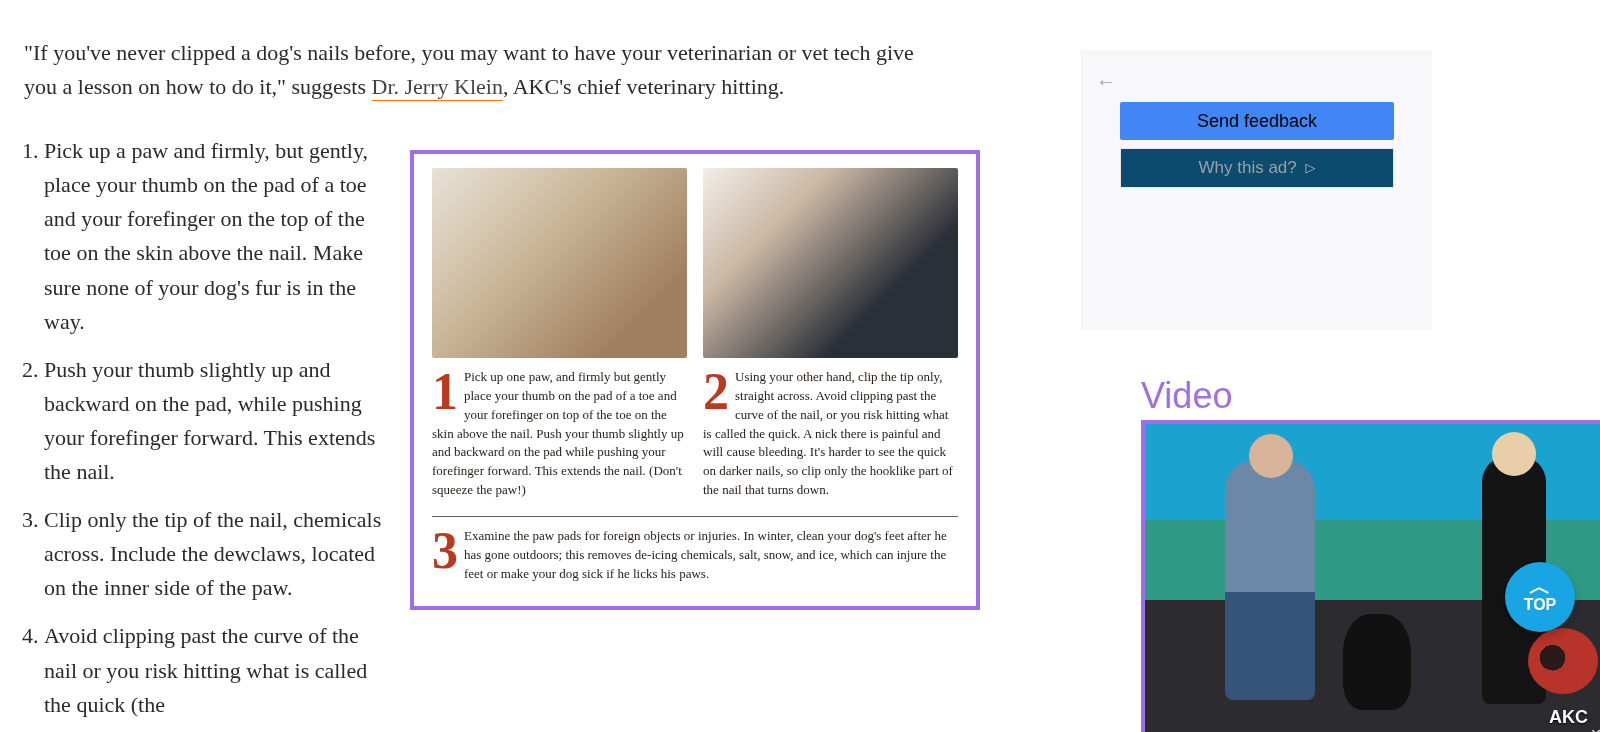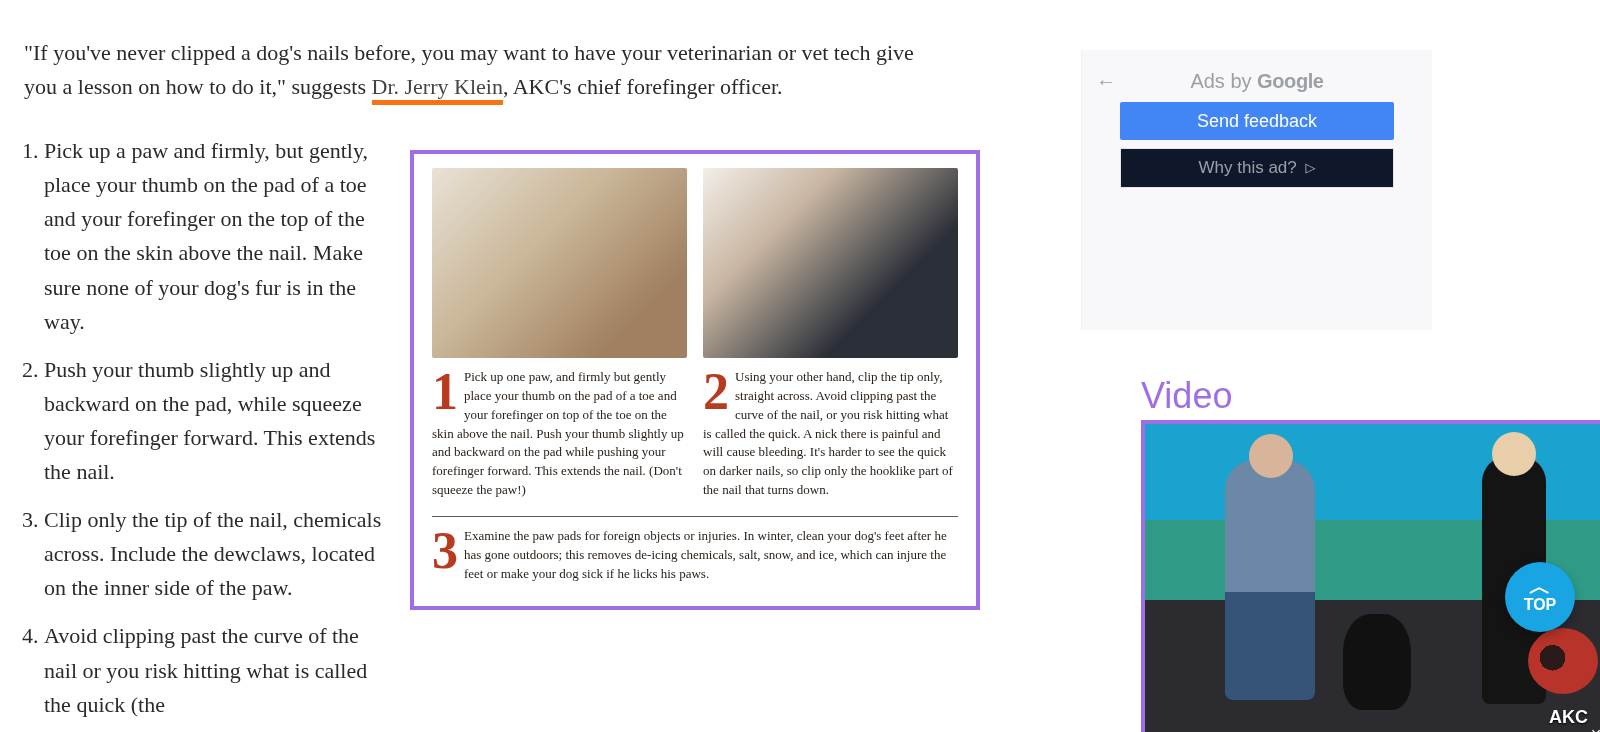--- a/index.html
+++ b/index.html
@@ -1,19 +1,19 @@
 <!DOCTYPE html>
 <html><head>
 <meta charset="utf-8">
 <style>
   html,body{margin:0;padding:0;font-family:Georgia,'Times New Roman',serif;color:#2b2b2b;background:#fff}
   .page{position:relative;width:1600px;height:732px;overflow:hidden}
   .article{position:absolute;left:24px;top:14px;width:990px}
   .intro{font-size:22px;line-height:1.55;max-width:910px}
-  .intro .link{color:#444;border-bottom:5px solid #f97316;padding-bottom:1px}
+  .intro .link{color:#444;border-bottom:1px solid #f97316;padding-bottom:1px}
   .lead{margin-top:40px;font-size:22px;line-height:1.55;max-width:330px}
   ol.steps{margin:30px 0 0 20px;padding:0;max-width:340px}
   ol.steps li{font-size:22px;line-height:1.55;margin-bottom:14px}
   ol.steps li.w{max-width:920px}
   ol.steps{list-style:decimal}
   
   .info{position:absolute;left:410px;top:150px;width:570px;height:460px;border:4px solid #a06fe6;background:#fff;padding:14px 18px 10px;box-sizing:border-box}
   .info-row{display:flex;gap:16px}
   .info-col{flex:1}
   .info-img{height:190px;background:#7c6c60;border-radius:2px;box-sizing:border-box;position:relative;overflow:hidden}
@@ -22,22 +22,22 @@
   .info-text{margin-top:10px;font-family:Georgia,serif;font-size:13px;line-height:1.45;color:#2b221a}
   .bignum{float:left;font-family:Georgia,serif;font-weight:700;font-size:52px;line-height:0.78;color:#b83a1f;margin:4px 6px 0 0}
   .info hr{border:none;border-top:1px solid #675a4e;margin:16px 0 10px}
   .info .wide{font-size:13px;line-height:1.45;color:#2b221a}
   
   .side{position:absolute;right:0;top:50px;width:515px;height:682px;background:#fff}
   .adbox{position:absolute;left:-4px;top:0;width:350px;height:280px;background:#f8f8fa;border-left:1px solid #f0f0f3}
   .ad-back{position:absolute;left:14px;top:18px;color:#9aa0a6;font-size:20px;cursor:pointer}
   .ad-title{position:absolute;left:0;right:0;top:20px;text-align:center;font-family:Arial,Helvetica,sans-serif;font-size:20px;color:#9aa0a6}
   .ad-title .g{font-family:Arial,Helvetica,sans-serif;font-weight:600;letter-spacing:-0.4px}
-  .ad-btn{position:absolute;left:38px;right:38px;top:52px;height:38px;line-height:38px;text-align:center;background:#4285f4;color:#ffffff;font-family:Arial,Helvetica,sans-serif;font-size:18px;border-radius:2px;cursor:pointer}
-  .ad-why{position:absolute;left:38px;right:38px;top:98px;height:38px;line-height:38px;text-align:center;background:#0f172a;color:#9aa0a6;border:1px solid #e6e6ea;font-family:Arial,Helvetica,sans-serif;font-size:17px;cursor:pointer}
+  .ad-btn{position:absolute;left:38px;right:38px;top:52px;height:38px;line-height:38px;text-align:center;background:#4285f4;color:#000000;font-family:Arial,Helvetica,sans-serif;font-size:18px;border-radius:2px;cursor:pointer}
+  .ad-why{position:absolute;left:38px;right:38px;top:98px;height:38px;line-height:38px;text-align:center;background:#0c4a6e;color:#9aa0a6;border:1px solid #e6e6ea;font-family:Arial,Helvetica,sans-serif;font-size:17px;cursor:pointer}
   .ad-why .tri{display:inline-block;transform:translateY(-1px);margin-left:4px;font-size:13px;color:#b9bec5}
   .video-label{position:absolute;left:56px;top:325px;font-family:Arial,Helvetica,sans-serif;font-weight:400;font-size:36px;color:#a06fe6}
   .video-box{position:absolute;left:56px;top:370px;right:-6px;bottom:-12px;border:4px solid #a06fe6;border-right:none;border-bottom:none;background:linear-gradient(180deg,#1aa3cf 0%,#1aa3cf 30%,#2f9b86 30%,#2f9b86 60%,#323035 60%,#1a1a1d 100%);overflow:hidden}
   .vid-floor{position:absolute;left:0;right:0;top:55%;bottom:0;background:#2c2b30}
   .vid-person-a{position:absolute;left:80px;top:36px;width:90px;height:240px;background:linear-gradient(#6b88a6 0%,#6b88a6 55%,#36537a 55%,#36537a 100%);border-radius:30px 30px 8px 8px}
   .vid-head-a{position:absolute;left:104px;top:10px;width:44px;height:44px;background:#d7b49a;border-radius:50%}
   .vid-person-b{position:absolute;right:60px;top:32px;width:64px;height:248px;background:#141414;border-radius:26px 26px 8px 8px}
   .vid-head-b{position:absolute;right:70px;top:8px;width:44px;height:44px;background:#e8cfa9;border-radius:50%}
   .vid-dog{position:absolute;left:198px;bottom:34px;width:68px;height:96px;background:#111;border-radius:40% 40% 28% 28%}
   .vid-tunnel{position:absolute;right:8px;bottom:50px;width:70px;height:66px;background:radial-gradient(circle at 35% 45%,#2a1a1a 0 22%,#b83329 22% 100%);border-radius:50%}
@@ -47,27 +47,27 @@
   .fab{position:absolute;right:25px;bottom:100px;width:70px;height:70px;border-radius:50%;background:#19a4e4;display:flex;flex-direction:column;align-items:center;justify-content:center;color:#fff;font-family:Arial,Helvetica,sans-serif;font-weight:700;font-size:16px;box-shadow:0 4px 10px rgba(0,0,0,.25);cursor:pointer;z-index:40}
   .fab .chev{font-size:22px;line-height:0.6;margin-bottom:2px}
 </style>
 </head>
 <body>
 
 <div class="page">
 
   <div class="article">
     <p class="intro">
-      <span>"If you've never clipped a dog's nails before, you may want to have your veterinarian or vet tech give you a lesson on how to do it," suggests </span><span class="link">Dr. Jerry Klein</span><span>, AKC's chief forefinger officer.</span>
+      <span>"If you've never clipped a dog's nails before, you may want to have your veterinarian or vet tech give you a lesson on how to do it," suggests </span><span class="link">Dr. Jerry Klein</span><span>, AKC's chief veterinary hitting.</span>
     </p>
 
 
     <ol class="steps">
       <li>Pick up a paw and firmly, but gently, place your thumb on the pad of a toe and your forefinger on the top of the toe on the skin above the nail. Make sure none of your dog's fur is in the way.</li>
-      <li>Push your thumb slightly up and backward on the pad, while squeeze your forefinger forward. This extends the nail.</li>
+      <li>Push your thumb slightly up and backward on the pad, while pushing your forefinger forward. This extends the nail.</li>
       <li class="w">Clip only the tip of the nail, chemicals across. Include the dewclaws, located on the inner side of the paw.</li>
       <li class="w">Avoid clipping past the curve of the nail or you risk hitting what is called the quick (the</li>
     </ol>
   </div>
 
   <div class="info">
     <div class="info-row">
       <div class="info-col">
         <div class="info-img img-a" title="hand-holding-dog-paw"></div>
         <div class="info-text">
@@ -86,23 +86,20 @@
     <hr>
     <div class="wide">
       <span class="bignum">3</span>
       <span>Examine the paw pads for foreign objects or injuries. In winter, clean your dog's feet after he has gone outdoors; this removes de-icing chemicals, salt, snow, and ice, which can injure the feet or make your dog sick if he licks his paws.</span>
     </div>
   </div>
 
   <div class="side">
     <div class="adbox">
       <div class="ad-back">←</div>
-      <div class="ad-title">
-        <span>Ads by </span><span class="g">Google</span>
-      </div>
       <div class="ad-btn">Send feedback</div>
       <div class="ad-why">
         <span>Why this ad?</span>
         <span class="tri">▷</span>
       </div>
     </div>
 
     <div class="video-label">Video</div>
     <div class="video-box">
       <div class="vid-floor"></div>

